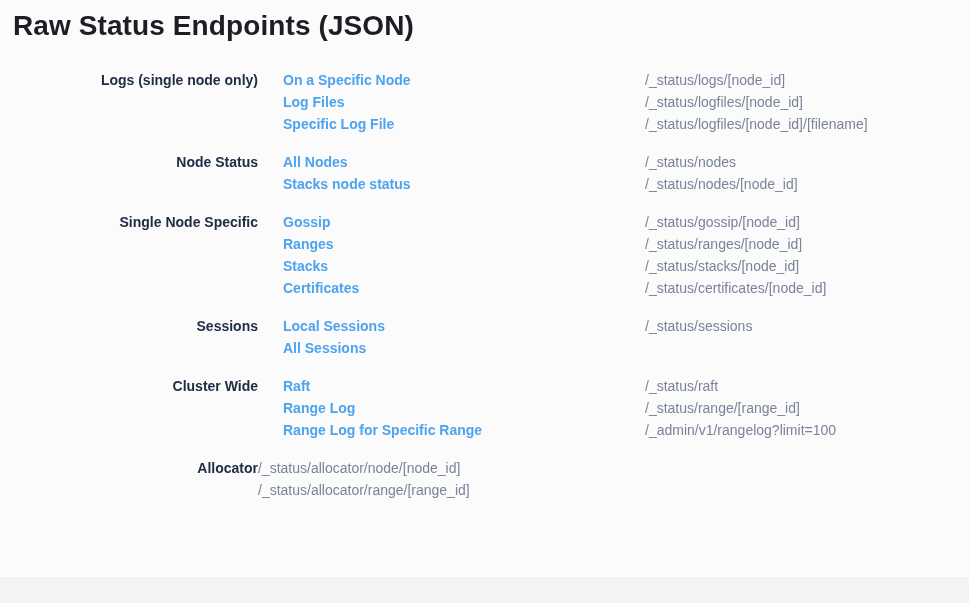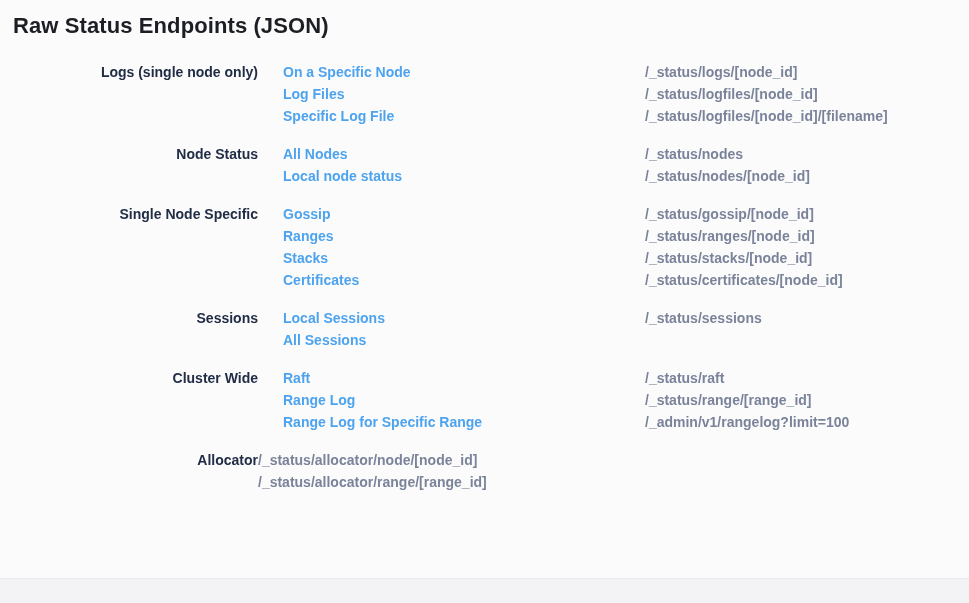--- a/index.html
+++ b/index.html
@@ -11,28 +11,28 @@
     height: 603px;
     overflow: hidden;
     position: relative;
     background: var(--background, #fbfbfc);
     font-family: "Liberation Sans", "DejaVu Sans", sans-serif;
     -webkit-font-smoothing: antialiased;
   }
   .page-title {
     margin: 0;
     padding: 12px 0 0 13px;
-    font-size: 22px;
+    font-size: 28px;
     line-height: 28px;
     font-weight: 600;
     letter-spacing: 0.1px;
     color: var(--heading, #1c1e24);
   }
   .endpoint-table {
-    margin-top: 21px;
+    margin-top: 29px;
     font-size: 14px;
     line-height: 22px;
   }
   .group {
     display: flex;
     margin-bottom: 16px;
   }
   .cat {
     width: 258px;
     flex: 0 0 258px;
@@ -50,21 +50,21 @@
     text-decoration: none;
     font-weight: 700;
     color: var(--link, #4da3ed);
     cursor: pointer;
   }
   .paths {
     flex: 1 1 auto;
   }
   .path {
     color: var(--endpoint, #7a8399);
-    font-weight: 700;
+    font-weight: 400;
   }
   .footer-strip {
     position: absolute;
     left: 0;
     bottom: 0;
     width: 100%;
     height: 24px;
     background: var(--footer_background, #f3f3f5);
     border-top: 1px solid #eaeaee;
   }
@@ -85,21 +85,21 @@
         <div class="paths">
           <div class="path">/_status/logs/[node_id]</div>
           <div class="path">/_status/logfiles/[node_id]</div>
           <div class="path">/_status/logfiles/[node_id]/[filename]</div>
         </div>
       </div>
       <div class="group">
         <div class="cat">Node Status</div>
         <div class="links">
           <a class="link" href="#">All Nodes</a>
-          <a class="link" href="#">Local node status</a>
+          <a class="link" href="#">Stacks node status</a>
         </div>
         <div class="paths">
           <div class="path">/_status/nodes</div>
           <div class="path">/_status/nodes/[node_id]</div>
         </div>
       </div>
       <div class="group">
         <div class="cat">Single Node Specific</div>
         <div class="links">
           <a class="link" href="#">Gossip</a>

